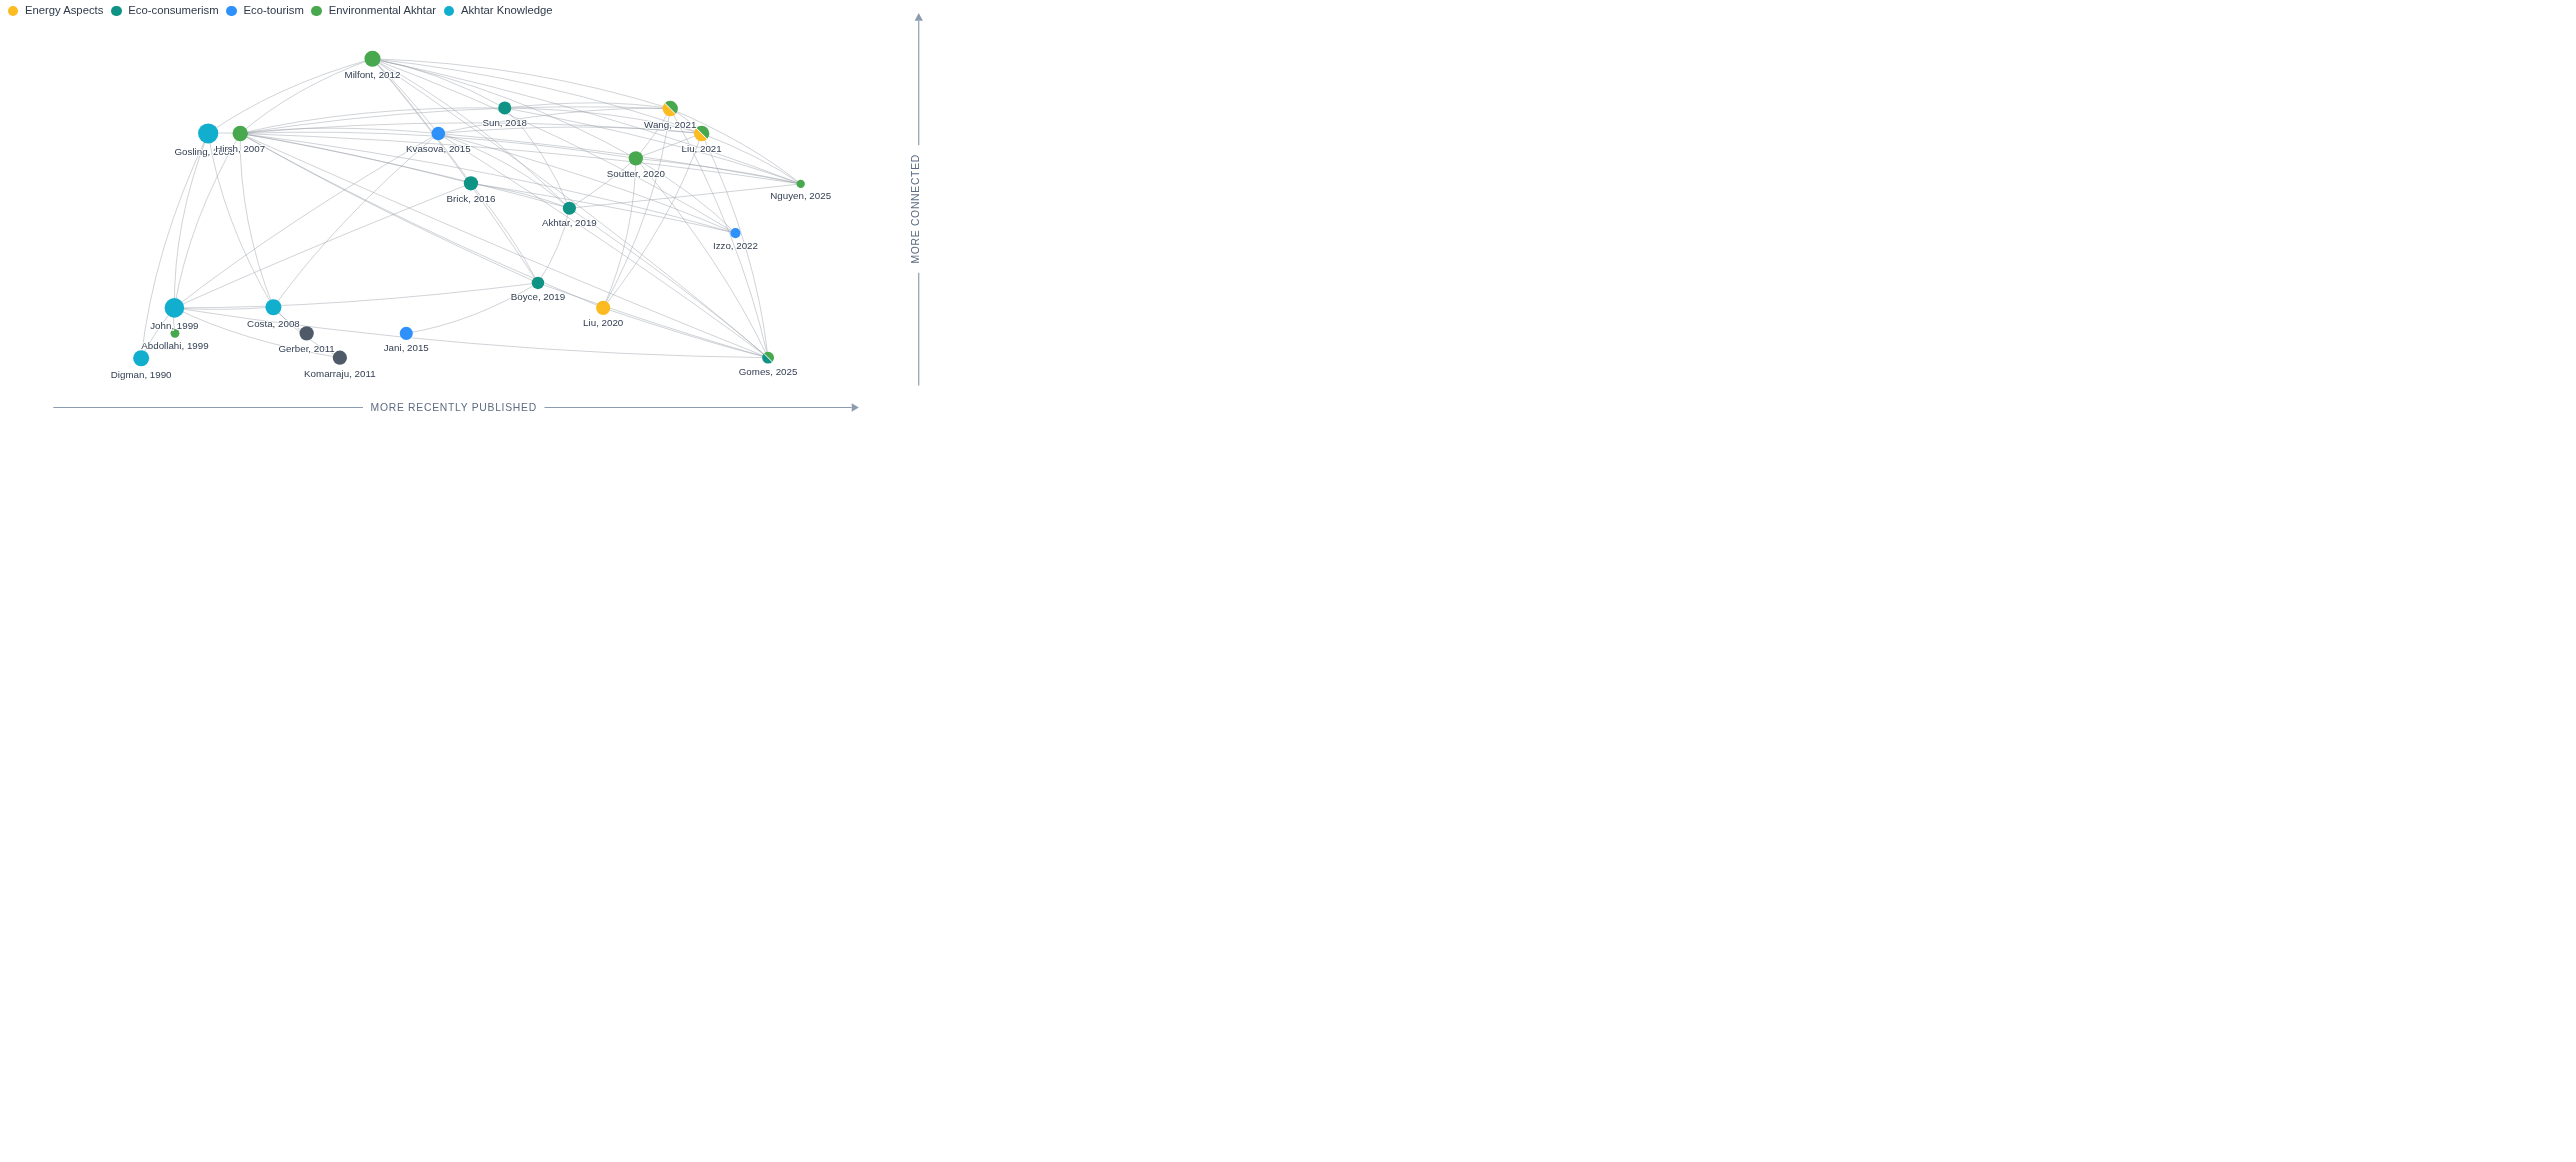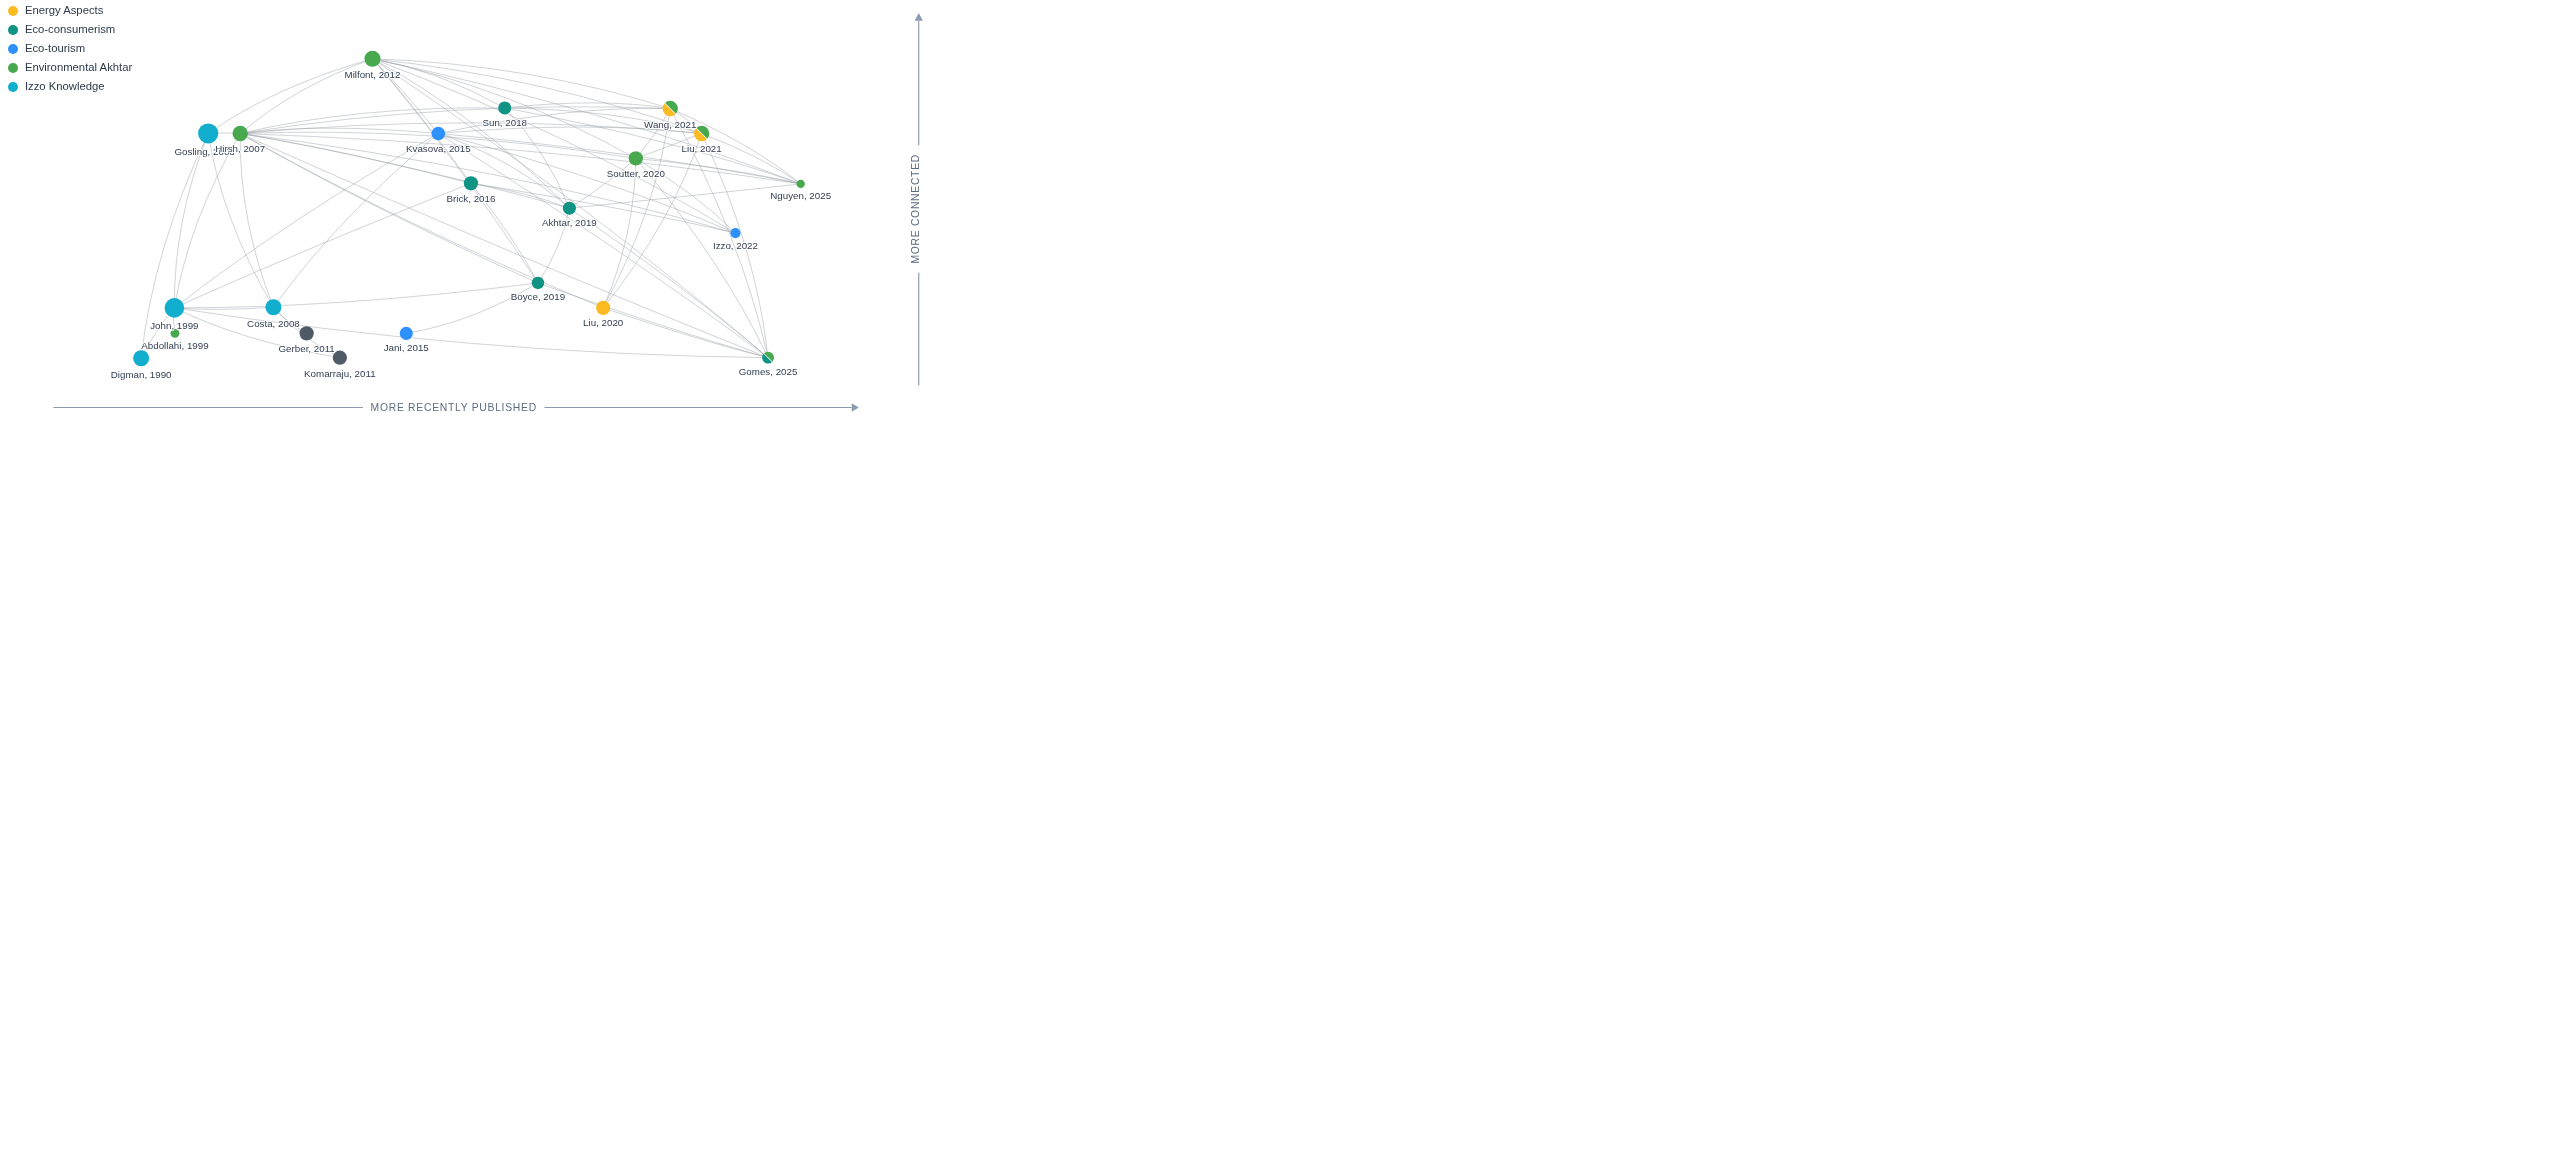--- a/index.html
+++ b/index.html
@@ -11,21 +11,21 @@
   .node{cursor:pointer;}
   .node-chord{stroke:#ffffff;stroke-width:1.6;}
   .nlabel{fill:#344054;font-size:16.5px;font-family:"Liberation Sans",sans-serif;
           paint-order:stroke;stroke:#ffffff;stroke-width:3px;stroke-linejoin:round;
           text-anchor:middle;}
   .axis-line{stroke:#8C9CAF;stroke-width:2;}
   .axis-arrow{fill:#8C9CAF;}
   .axis-label{fill:#5D6C80;font-size:17.5px;letter-spacing:1.2px;
               font-family:"Liberation Sans",sans-serif;text-anchor:middle;}
 
-  .legend{position:absolute;left:7.7px;top:5.3px;display:flex;flex-direction:column;gap:7.7px;z-index:5;}
+  .legend{position:absolute;left:7.7px;top:5.3px;display:flex;flex-direction:row;gap:7.7px;z-index:5;}
   .legend-item{display:flex;align-items:center;gap:6.5px;cursor:pointer;}
   .legend-dot{width:10.7px;height:10.7px;border-radius:50%;flex:0 0 auto;}
   .legend-label{color:#2E3A4A;font-size:11.3px;line-height:11.3px;}
 </style>
 </head>
 <body>
 
 <div class="stage">
 
   <svg class="graph" viewBox="0 0 1568 708" xmlns="http://www.w3.org/2000/svg">
@@ -232,17 +232,17 @@
       <div class="legend-item">
         <span class="legend-dot" style="background: rgb(46, 144, 250);"></span>
         <span class="legend-label">Eco-tourism</span>
       </div>
       <div class="legend-item">
         <span class="legend-dot" style="background: rgb(71, 168, 78);"></span>
         <span class="legend-label">Environmental Akhtar</span>
       </div>
       <div class="legend-item">
         <span class="legend-dot" style="background: rgb(17, 174, 206);"></span>
-        <span class="legend-label">Izzo Knowledge</span>
+        <span class="legend-label">Akhtar Knowledge</span>
       </div>
     </div>
 </div>
 
 
 </body></html>

